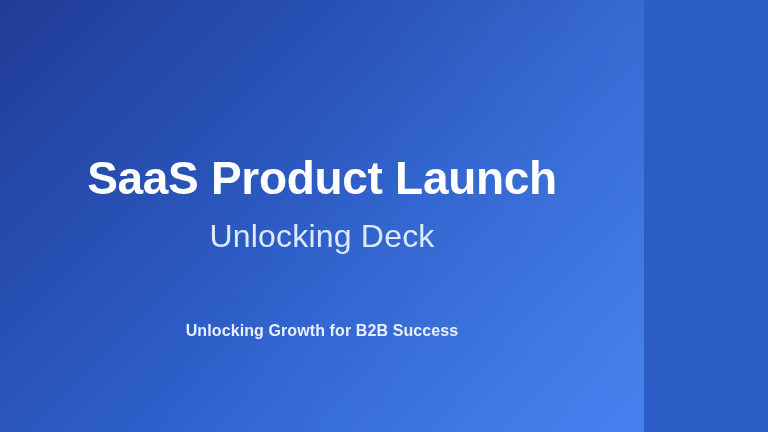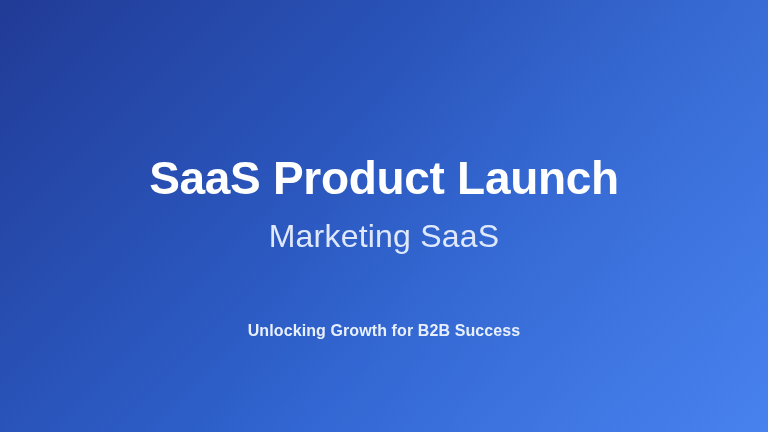--- a/index.html
+++ b/index.html
@@ -11,21 +11,21 @@
   body {
     width: 768px;
     height: 432px;
     overflow: hidden;
     font-family: "Liberation Sans", sans-serif;
     background: #2c5cc5;
   }
 
   .slide {
     position: relative;
-    width: 768px;
+    width: 644px;
     height: 432px;
     box-sizing: border-box;
     display: flex;
     flex-direction: column;
     align-items: center;
     overflow: hidden;
     background-color: #2c5cc5;
     background-image: linear-gradient(135deg, #213b96 0%, #2a55bb 38%, #2f63cf 58%, #3d7bef 100%);
   }
 
@@ -95,19 +95,19 @@
 </style>
 </head>
 <body>
 
 <div class="slide">
   <div class="slide-content">
 
     <div class="title-block">
       <h1 class="slide-title">SaaS Product Launch</h1>
 
-      <h2 class="slide-subtitle">Marketing SaaS</h2>
+      <h2 class="slide-subtitle">Unlocking Deck</h2>
     </div>
 
     <p class="slide-tagline">Unlocking Growth for B2B Success</p>
 
   </div>
 </div>
 
 </body></html>

